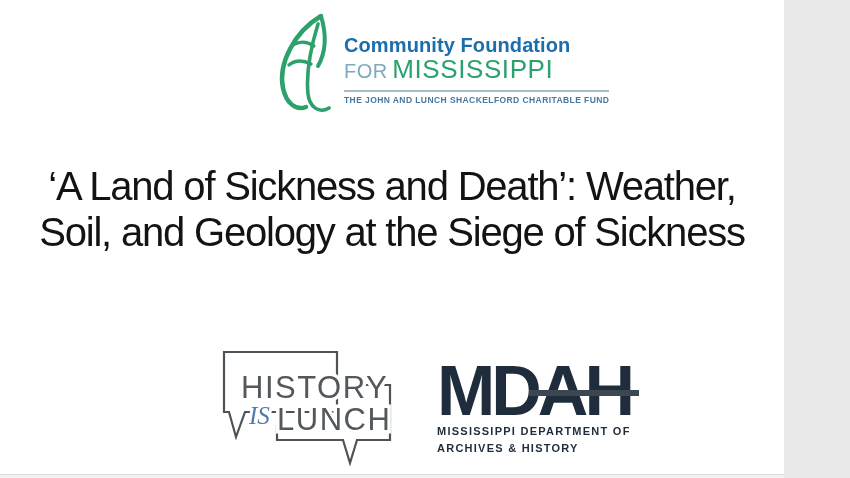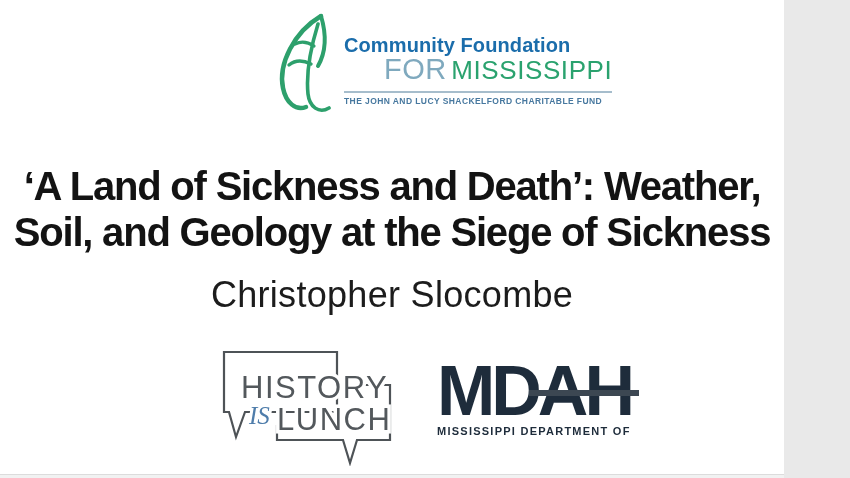--- a/index.html
+++ b/index.html
@@ -16,33 +16,33 @@
     position:absolute;left:272px;top:12px;
     display:flex;align-items:flex-start;gap:6px;
   }
   .cf-leaf{width:66px;height:102px;flex:0 0 auto;}
   .cf-text{display:flex;flex-direction:column;padding-top:22px;}
   .cf-name{
     font-size:20px;font-weight:700;color:#1B6DAB;
     letter-spacing:0.1px;line-height:22px;white-space:nowrap;
   }
   .cf-line2{white-space:nowrap;line-height:27px;}
-  .cf-for{font-size:29px;font-weight:400;color:#7FA9BE;letter-spacing:0.5px;margin-left:40px;}
+  .cf-for{font-size:20px;font-weight:400;color:#7FA9BE;letter-spacing:0.5px;}
   .cf-state{font-size:26px;font-weight:400;color:#2AA26E;letter-spacing:0.6px;}
   .cf-divider{border:0;border-top:2px solid #A6BDCC;margin:4px 0 3px 0;width:100%;}
   .cf-tagline{
     font-size:8.5px;font-weight:700;color:#47789F;
     letter-spacing:0.42px;white-space:nowrap;
   }
 
   
   .talk-title{
     position:absolute;top:163px;left:0;right:0;
     text-align:center;
-    font-size:40px;font-weight:700;color:#131313;
+    font-size:40px;font-weight:400;color:#131313;
     line-height:46px;letter-spacing:-1.2px;
   }
   .talk-title span{display:block;}
   .speaker-name{
     position:absolute;top:274px;left:0;right:0;
     text-align:center;
     font-size:36px;font-weight:400;color:#1C1C1C;letter-spacing:0.3px;
   }
 
   
@@ -83,44 +83,44 @@
       <path d="M39 52 C31 48 23 48 17 53" stroke="#2DA06C" stroke-width="3.4" stroke-linecap="round" fill="none"></path>
       <path d="M42 34 C36 30 29 29 23 32" stroke="#2DA06C" stroke-width="3.2" stroke-linecap="round" fill="none"></path>
     </svg>
     <div class="cf-text">
       <div class="cf-name">Community Foundation</div>
       <div class="cf-line2">
         <span class="cf-for">FOR</span>
         <span class="cf-state">MISSISSIPPI</span>
       </div>
       <hr class="cf-divider">
-      <div class="cf-tagline">THE JOHN AND LUCY SHACKELFORD CHARITABLE FUND</div>
+      <div class="cf-tagline">THE JOHN AND LUNCH SHACKELFORD CHARITABLE FUND</div>
     </div>
   </div>
 
   <h1 class="talk-title" style="margin:0;">
     <span>‘A Land of Sickness and Death’: Weather,</span>
     <span>Soil, and Geology at the Siege of Sickness</span>
   </h1>
 
-  <div class="speaker-name">Christopher Slocombe</div>
 
   <svg class="hil-logo" width="192" height="122" viewBox="0 0 192 122">
 
     <path d="M130 40 V8 H17 V68 H22 L29 93 L38 68 H130 V40" stroke="#4E5357" stroke-width="2.2" fill="none" stroke-linejoin="miter"></path>
 
     <path d="M155 41 H183 V96 H150 L143 119 L136 96 H70 V81" stroke="#4E5357" stroke-width="2.2" fill="none" stroke-linejoin="miter"></path>
 
     <text x="34" y="54" font-family="Liberation Sans, sans-serif" font-size="31" letter-spacing="1.5" fill="#53585C" stroke="#ffffff" stroke-width="7" paint-order="stroke" font-weight="400">HISTORY</text>
     <text x="42" y="80" font-family="Liberation Serif, serif" font-size="25" font-style="italic" fill="#4F7DAB" stroke="#ffffff" stroke-width="6" paint-order="stroke">IS</text>
     <text x="70" y="86" font-family="Liberation Sans, sans-serif" font-size="31" letter-spacing="1.5" fill="#53585C" stroke="#ffffff" stroke-width="7" paint-order="stroke" font-weight="400">LUNCH</text>
   </svg>
 
   <div class="mdah">
     <div class="mdah-acronym">
       <span>MDAH</span>
       <span class="mdah-crossbar"></span>
     </div>
     <div class="mdah-sub">MISSISSIPPI DEPARTMENT OF</div>
+    <div class="mdah-sub">ARCHIVES &amp; HISTORY</div>
   </div>
 
   <div class="bottom-strip"></div>
 </div>
 
 </body></html>

